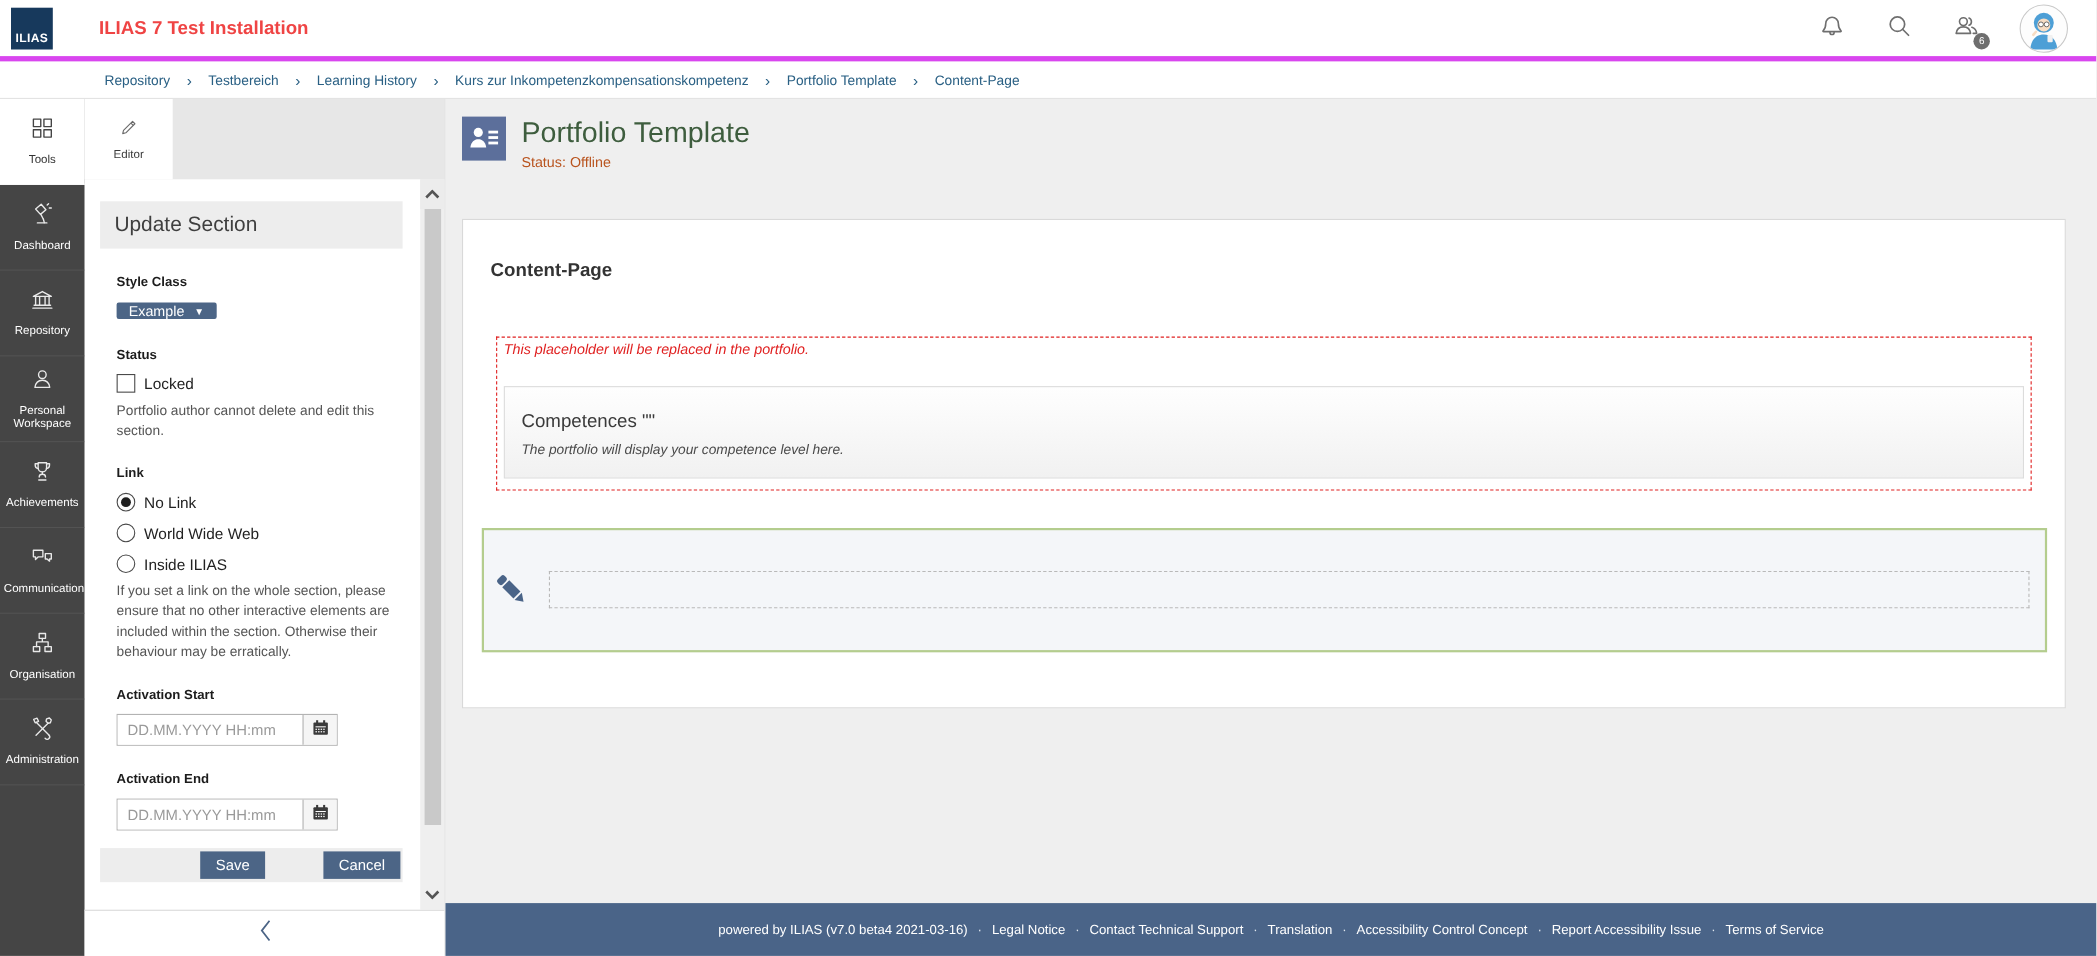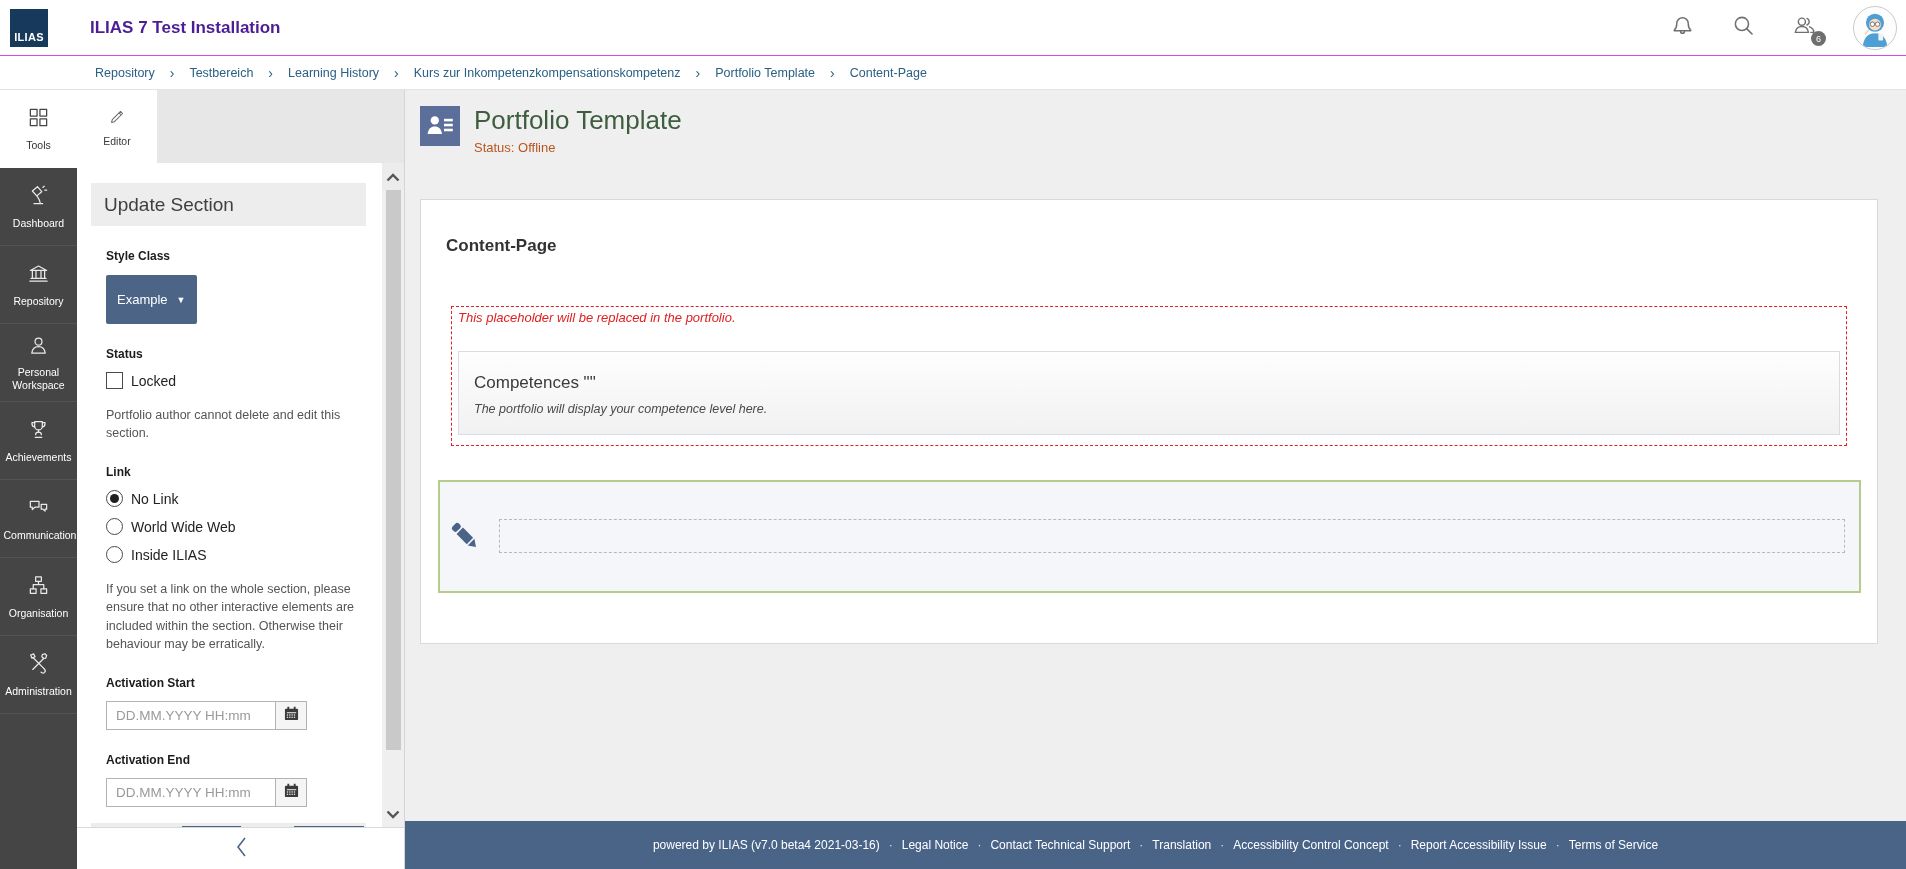--- a/index.html
+++ b/index.html
@@ -1,24 +1,24 @@
 <!DOCTYPE html>
 <html><head>
 <meta charset="utf-8">
 <style>
   * { margin:0; padding:0; box-sizing:border-box; }
   html,body { background:#efefef; }
   body { font-family:"Liberation Sans","DejaVu Sans",sans-serif; }
   .app { width:1906px; height:869px; position:relative; overflow:hidden; background:#efefef; }
 
   
-  .topbar { height:56px; background:#fff; border-bottom:1px solid #d946ef; display:flex; align-items:center; padding:0 9px 0 10px; }
+  .topbar { height:56px; background:#fff; border-bottom:5px solid #d946ef; display:flex; align-items:center; padding:0 26px 0 10px; }
   .logo { width:38px; height:38px; background:#17395c; color:#fff; font-weight:bold; font-size:11px;
           display:flex; align-items:flex-end; justify-content:center; padding-bottom:4px; cursor:pointer; letter-spacing:.3px; }
-  .topbar-title { margin-left:42px; font-size:17px; font-weight:700; color:#4c1d95; cursor:pointer; }
+  .topbar-title { margin-left:42px; font-size:17px; font-weight:700; color:#ef4444; cursor:pointer; }
   .topbar-right { margin-left:auto; display:flex; align-items:center; gap:36px; }
   .icon-btn { position:relative; display:flex; align-items:center; justify-content:center; cursor:pointer; }
   .icon-btn svg { width:25px; height:25px; }
   .badge { position:absolute; right:-9px; bottom:-4px; min-width:15px; height:15px; border-radius:50%;
            background:#6e6e6e; color:#fff; font-size:9px; display:flex; align-items:center; justify-content:center; padding:0 2px; }
   .avatar { width:44px; height:44px; border-radius:50%; border:1px solid #c9c9c9; background:#fdfdfd; overflow:hidden; cursor:pointer; }
   .avatar svg { width:100%; height:100%; }
 
   
   .breadcrumbbar { height:34px; background:#fff; border-bottom:1px solid #e3e3e3; display:flex; align-items:center; padding-left:95px; font-size:12.5px; }
@@ -42,29 +42,29 @@
   .tab-row { height:73px; display:flex; background:#e7e7e7; flex:none; }
   .editor-tab { width:80px; background:#fff; display:flex; flex-direction:column; align-items:center; justify-content:center; gap:7px;
                 font-size:10.5px; color:#3a3a3a; cursor:pointer; }
   .editor-tab svg { width:19px; height:19px; stroke:#6b6b6b; fill:none; stroke-width:1.3; stroke-linejoin:round; }
   .panel-body { flex:1; display:flex; min-height:0; }
   .form-col { flex:1; padding:20px 16px 0 14px; overflow:hidden; }
   .section-head { background:#ededed; height:43px; display:flex; align-items:center; padding-left:13px; font-size:19px; color:#3f3f3f; }
   .form-inner { padding-left:15px; }
   .f-label { font-size:12px; font-weight:700; color:#1c1c1c; margin-top:23px; }
   .drop-btn { display:inline-flex; align-items:center; gap:9px; background:#4c6586; color:#fff; font-size:13px;
-              border:none; padding:17px 11px; margin-top:12px; border-radius:2px; cursor:pointer; }
+              border:none; padding:0 11px; margin-top:12px; border-radius:2px; cursor:pointer; }
   .caret { font-size:9px; }
   .check-row, .radio-row { display:flex; align-items:center; gap:8px; margin-top:11px; cursor:pointer; }
   .checkbox { width:17px; height:17px; border:1px solid #4a4a4a; background:#fff; flex:none; }
   .radio { width:17px; height:17px; border:1px solid #4a4a4a; border-radius:50%; background:#fff; flex:none;
            display:flex; align-items:center; justify-content:center; }
   .radio.checked::after { content:""; width:9px; height:9px; border-radius:50%; background:#1f1f1f; }
   .ctl-label { font-size:14px; color:#222; }
-  .help { font-size:12.5px; color:#555; line-height:1.45; margin-top:17px; max-width:252px; }
+  .help { font-size:12.5px; color:#555; line-height:1.45; margin-top:7px; max-width:252px; }
   .date-group { display:flex; width:201px; height:29px; border:1px solid #b3b3b3; margin-top:11px; background:#fff; }
   .date-group input { flex:1; min-width:0; border:none; outline:none; padding:0 9px; font-size:13.5px; color:#555;
                       font-family:"Liberation Sans","DejaVu Sans",sans-serif; }
   .date-group input::placeholder { color:#9a9a9a; opacity:1; }
   .cal-btn { width:31px; background:#f5f5f5; border:none; border-left:1px solid #b3b3b3; display:flex; align-items:center; justify-content:center; cursor:pointer; }
   .cal-btn svg { width:15px; height:15px; }
   .save-bar { margin-top:16px; background:#ededed; height:31px; display:flex; justify-content:flex-end; align-items:center; gap:5px; padding:0 2px; }
   .btn-primary { background:#4c6586; color:#fff; border:none; height:25px; padding:0 14px; font-size:13.5px; cursor:pointer;
                  font-family:"Liberation Sans","DejaVu Sans",sans-serif;margin-left:48px; }
 

